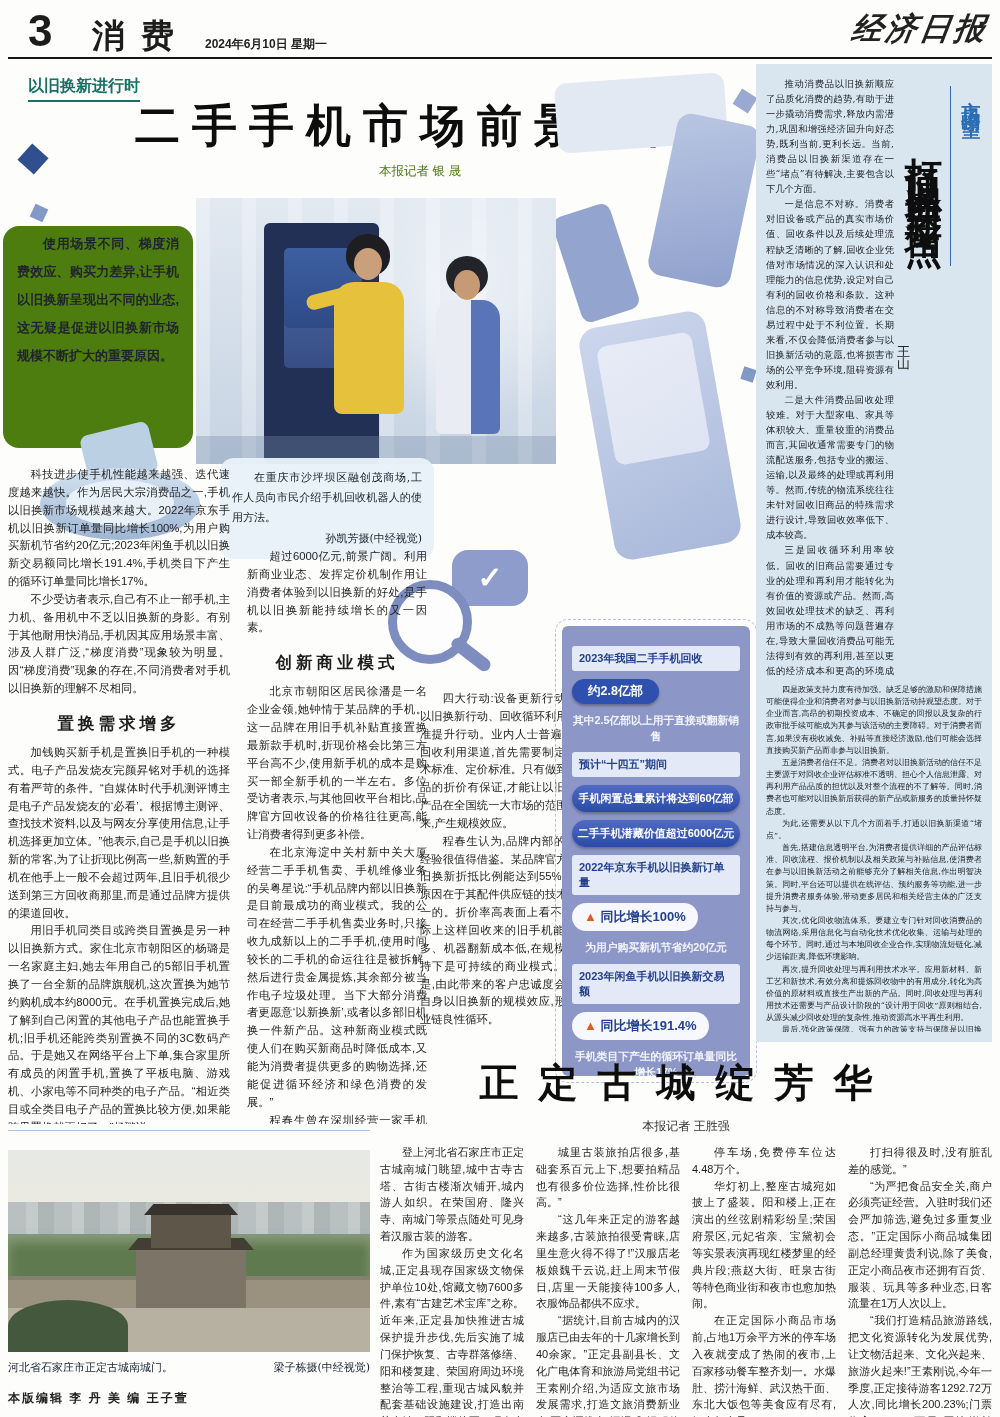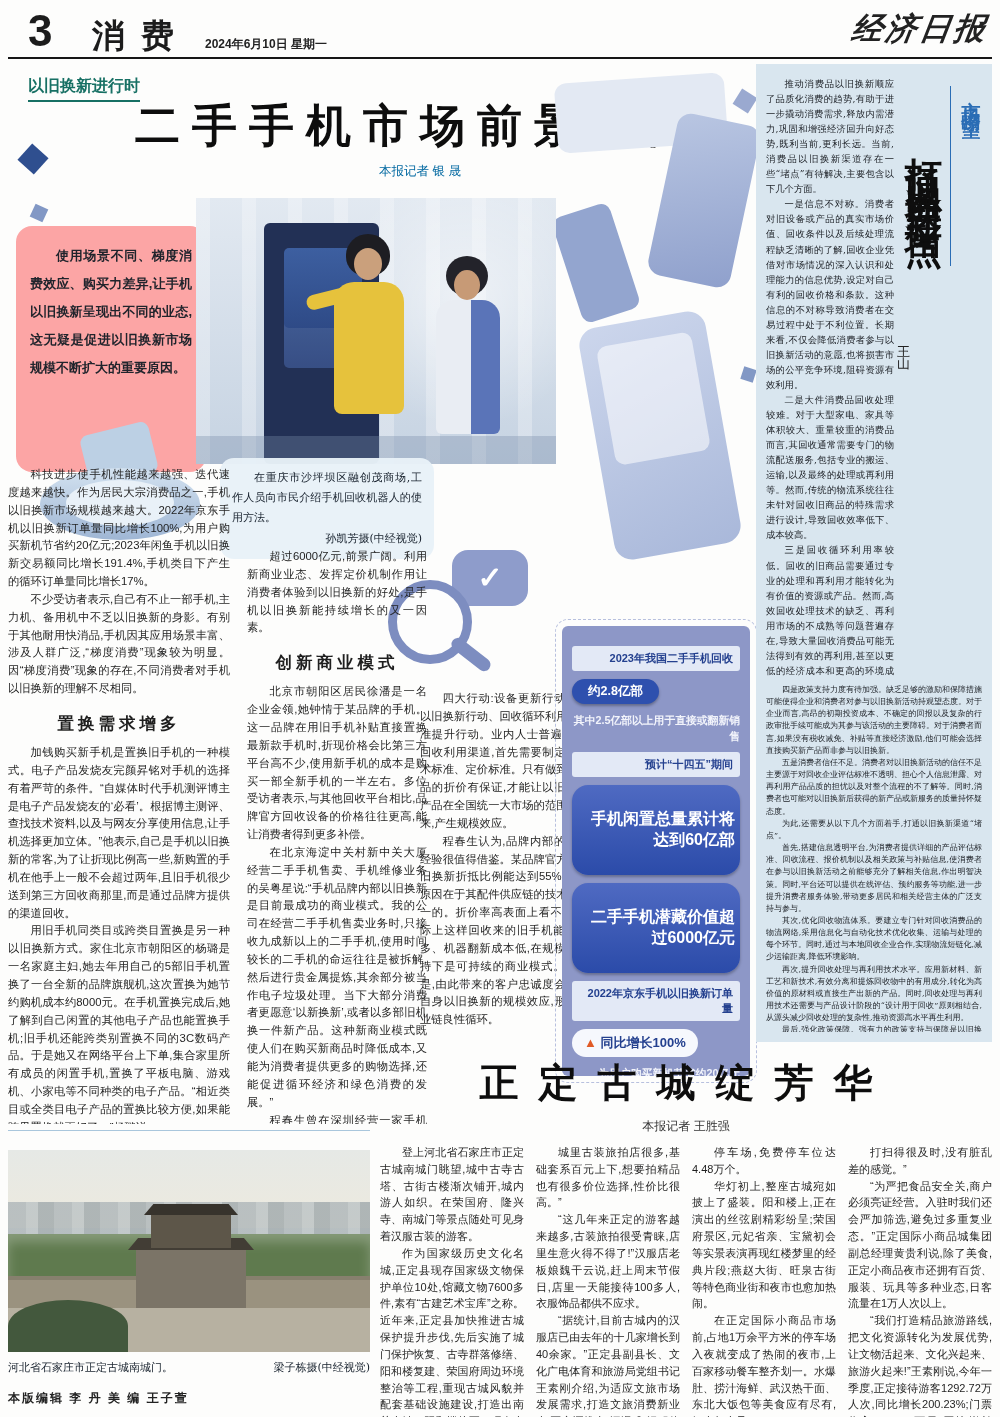--- a/index.html
+++ b/index.html
@@ -11,42 +11,42 @@
   .secname{left:92px;top:14px;font-size:33px;font-weight:800;letter-spacing:16px;}
   .pagedate{left:205px;top:36px;font-size:12px;font-weight:700;color:#222;}
   .masthead{left:852px;top:8px;font-size:31px;font-weight:800;font-style:italic;
             font-family:"DejaVu Serif",serif;transform:skewX(-8deg);letter-spacing:3px;color:#222;}
   .header-rule{left:8px;top:57px;width:984px;height:2px;background:#161616;}
   
   .kicker{left:28px;top:76px;font-size:16px;font-weight:800;color:#177064;
           border-bottom:2px solid #177064;padding-bottom:3px;}
   .headline{left:90px;top:96px;width:660px;margin:0;text-align:center;font-size:45px;
             font-weight:900;letter-spacing:12px;color:#0d0d0d;}
-  .byline{left:90px;top:163px;width:660px;text-align:center;font-size:12.5px;color:#0369a1;}
+  .byline{left:90px;top:163px;width:660px;text-align:center;font-size:12.5px;color:#4d7c0f;}
   
   .cube{background:#2f4f8f;}
   .c1{left:22px;top:148px;width:22px;height:22px;transform:rotate(42deg);}
   .c2{left:32px;top:206px;width:14px;height:14px;background:#8298c5;transform:rotate(25deg);}
   .c3{left:736px;top:92px;width:18px;height:18px;background:#9aa9d0;transform:rotate(32deg);}
   .c4{left:742px;top:368px;width:13px;height:13px;background:#8298c5;transform:rotate(18deg);}
   .d-card{left:556px;top:78px;width:170px;height:70px;border-radius:12px;background:#e3e9f3;transform:rotate(-4deg);}
   .d-phone1{left:662px;top:118px;width:84px;height:165px;border-radius:14px;
             background:linear-gradient(160deg,#b9c6e2,#8fa0cc);transform:rotate(12deg);}
   .d-phone3{left:566px;top:208px;width:60px;height:110px;border-radius:10px;background:#93a5cf;transform:rotate(-18deg);}
   .d-phone2{left:596px;top:318px;width:128px;height:235px;border-radius:18px;
             background:linear-gradient(160deg,#ccd6ec,#a9b8da);transform:rotate(-10deg);}
   .d-phone2::after{content:"";position:absolute;left:16px;top:20px;right:16px;height:120px;
             border-radius:10px;background:rgba(255,255,255,.55);}
   .d-check{left:452px;top:550px;width:76px;height:56px;border-radius:16px;background:#8e9ccb;
            color:#fff;font-size:30px;font-weight:800;text-align:center;line-height:56px;}
   .d-mag{left:388px;top:580px;width:66px;height:66px;border:9px solid #7d8dc0;border-radius:50%;background:rgba(255,255,255,.25);}
   .d-mag-handle{left:448px;top:648px;width:46px;height:13px;border-radius:7px;background:#7d8dc0;transform:rotate(38deg);}
   
-  .pullquote{left:16px;top:226px;width:162px;height:214px;padding:16px 14px;border-radius:16px;
-             background:#fca5a5;font-size:13px;font-weight:800;line-height:2.15;color:#20242c;
+  .pullquote{left:3px;top:226px;width:162px;height:214px;padding:4px 14px;border-radius:16px;
+             background:#4d7c0f;font-size:13px;font-weight:800;line-height:2.15;color:#20242c;
              text-align:justify;text-indent:2em;overflow:hidden;}
   .bin-e1{left:40px;top:468px;width:160px;height:72px;border-radius:50%;
           background:linear-gradient(180deg,#d3e2f0,#9fb6d4);}
   .bin-e2{left:66px;top:480px;width:108px;height:46px;border-radius:50%;background:#e9f1f8;}
   .bin-box{left:84px;top:428px;width:70px;height:52px;border-radius:8px;background:#bcd0e4;transform:rotate(-14deg);}
   
   .photo{left:196px;top:198px;width:360px;height:266px;overflow:hidden;
          background:linear-gradient(180deg,#e2e9f1,#c6d3e2);}
   .ph-streaks{position:absolute;inset:0;background:repeating-linear-gradient(90deg,rgba(255,255,255,.28) 0 14px,rgba(255,255,255,0) 14px 46px);}
   .ph-glow{position:absolute;left:140px;top:-30px;width:260px;height:260px;border-radius:50%;
@@ -72,27 +72,27 @@
   
   .col{overflow:hidden;font-size:11.3px;line-height:1.58;color:#1f1f1f;}
   .col1{left:8px;top:466px;width:222px;height:658px;}
   .col2{left:247px;top:548px;width:180px;height:576px;}
   .col3{left:420px;top:690px;width:193px;height:338px;}
   .col .blk-p{text-indent:2em;text-align:justify;margin:0;}
   .col .blk-h{font-weight:800;text-align:center;font-size:16.5px;margin:12px 0 8px;letter-spacing:4px;}
   
   .info{left:562px;top:626px;width:168px;height:426px;padding:12px 10px;background:#8d97c7;
         border-radius:6px;outline:1.5px dashed #b7c0de;outline-offset:6px;overflow:hidden;}
-  .info .blk{margin:8px 0;text-align:right;}
+  .info .blk{margin:8px 0;}
   .blk-label{background:#e3e9f6;color:#24408f;font-weight:800;font-size:11px;padding:5px 7px;border-radius:3px;}
   .blk-badge{background:#2e50ae;color:#fff;font-weight:800;font-size:12.5px;padding:4px 16px;
              border-radius:15px;width:fit-content;margin:9px auto;box-shadow:0 2px 3px rgba(0,0,0,.3);}
   .blk-text{color:#f2f4fb;font-weight:700;font-size:10.8px;text-align:center;line-height:1.5;}
-  .blk-pill{background:linear-gradient(180deg,#4f6ac2,#2b4ba9);color:#fff;font-weight:800;font-size:16px;
-            text-align:center;padding:24px 5px;border-radius:16px;box-shadow:0 2px 3px rgba(0,0,0,.28);}
+  .blk-pill{background:linear-gradient(180deg,#4f6ac2,#2b4ba9);color:#fff;font-weight:800;font-size:11px;
+            text-align:center;padding:6px 5px;border-radius:16px;box-shadow:0 2px 3px rgba(0,0,0,.28);}
   .blk-stat{background:#f6f8fd;color:#24408f;font-weight:800;font-size:13px;text-align:center;
             padding:5px 12px;border-radius:16px;width:fit-content;margin:9px auto;}
   .blk-stat::before{content:"▲ ";color:#e05a26;}
   
   .sidebar{left:756px;top:64px;width:236px;height:978px;background:#d9e6ef;}
   .sb-narrow{position:absolute;left:10px;top:12px;width:128px;height:602px;overflow:hidden;
              font-family:"DejaVu Serif",serif;font-size:9.3px;line-height:1.62;color:#20242a;}
   .sb-narrow .blk-p, .sb-wide .blk-p{text-indent:2em;text-align:justify;margin:0;}
   .sb-label{position:absolute;right:8px;top:22px;writing-mode:vertical-rl;text-orientation:upright;
             font-size:19px;font-weight:800;color:#2a6db5;letter-spacing:6px;border-left:1px solid #2a6db5;

